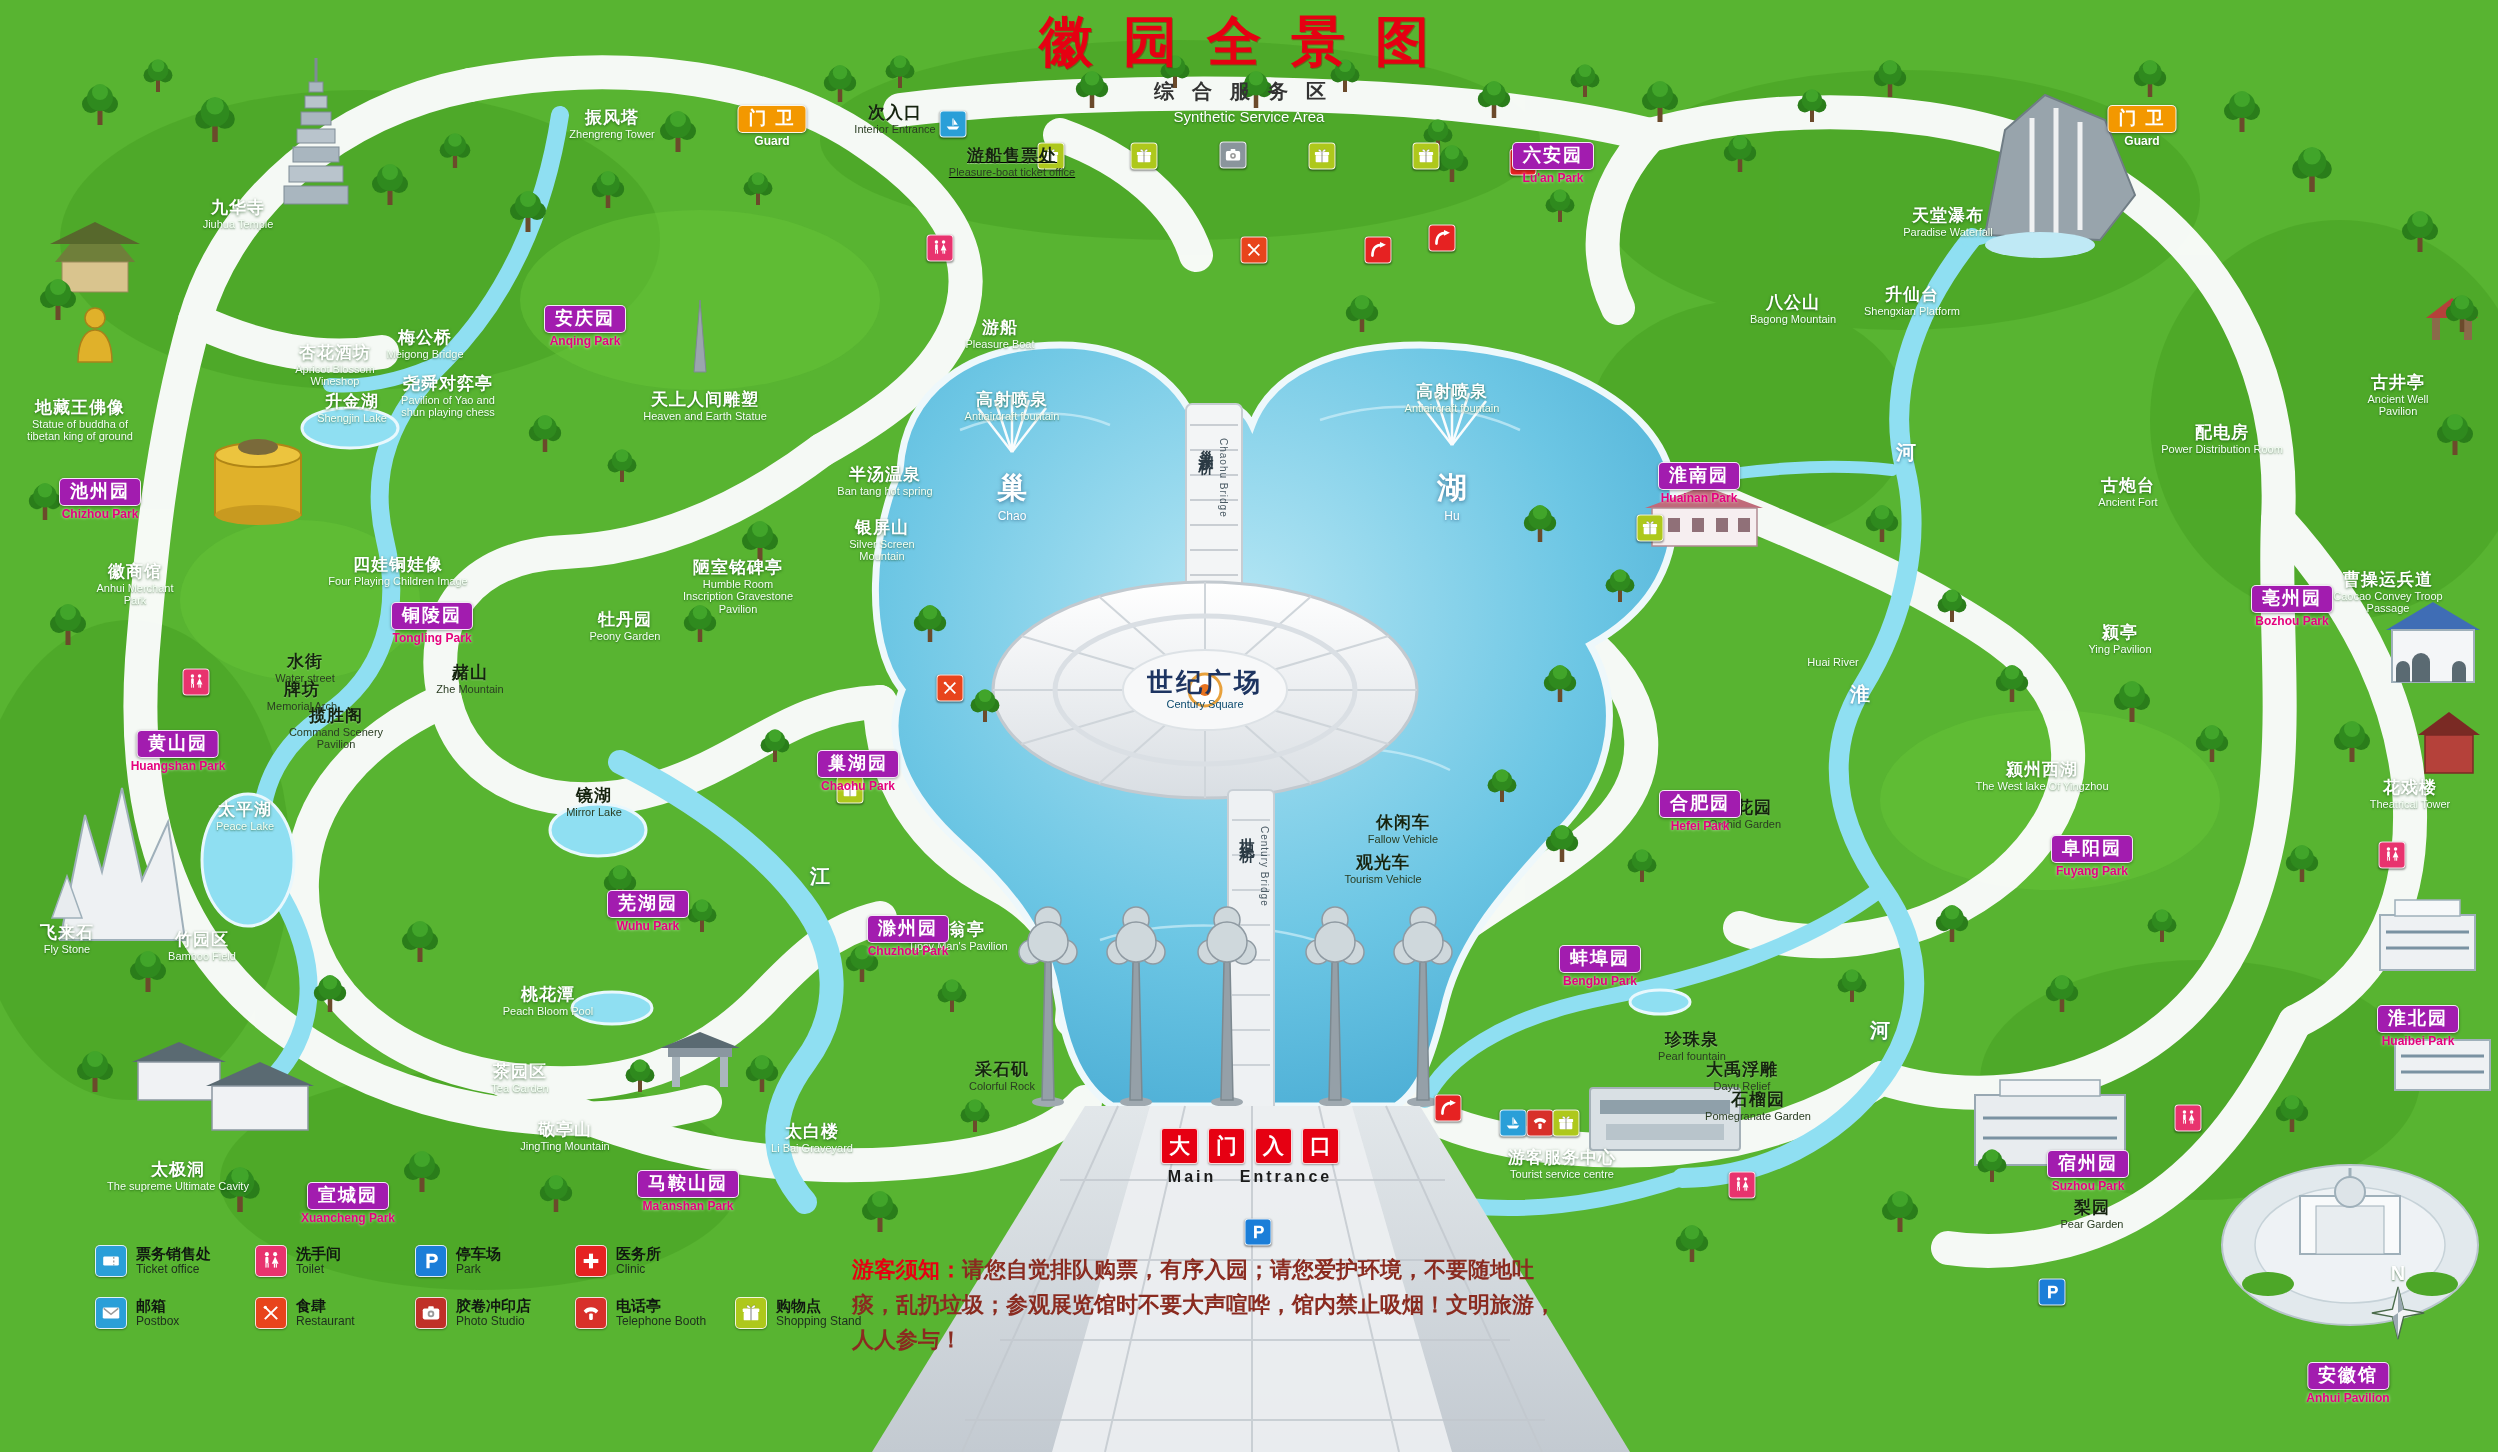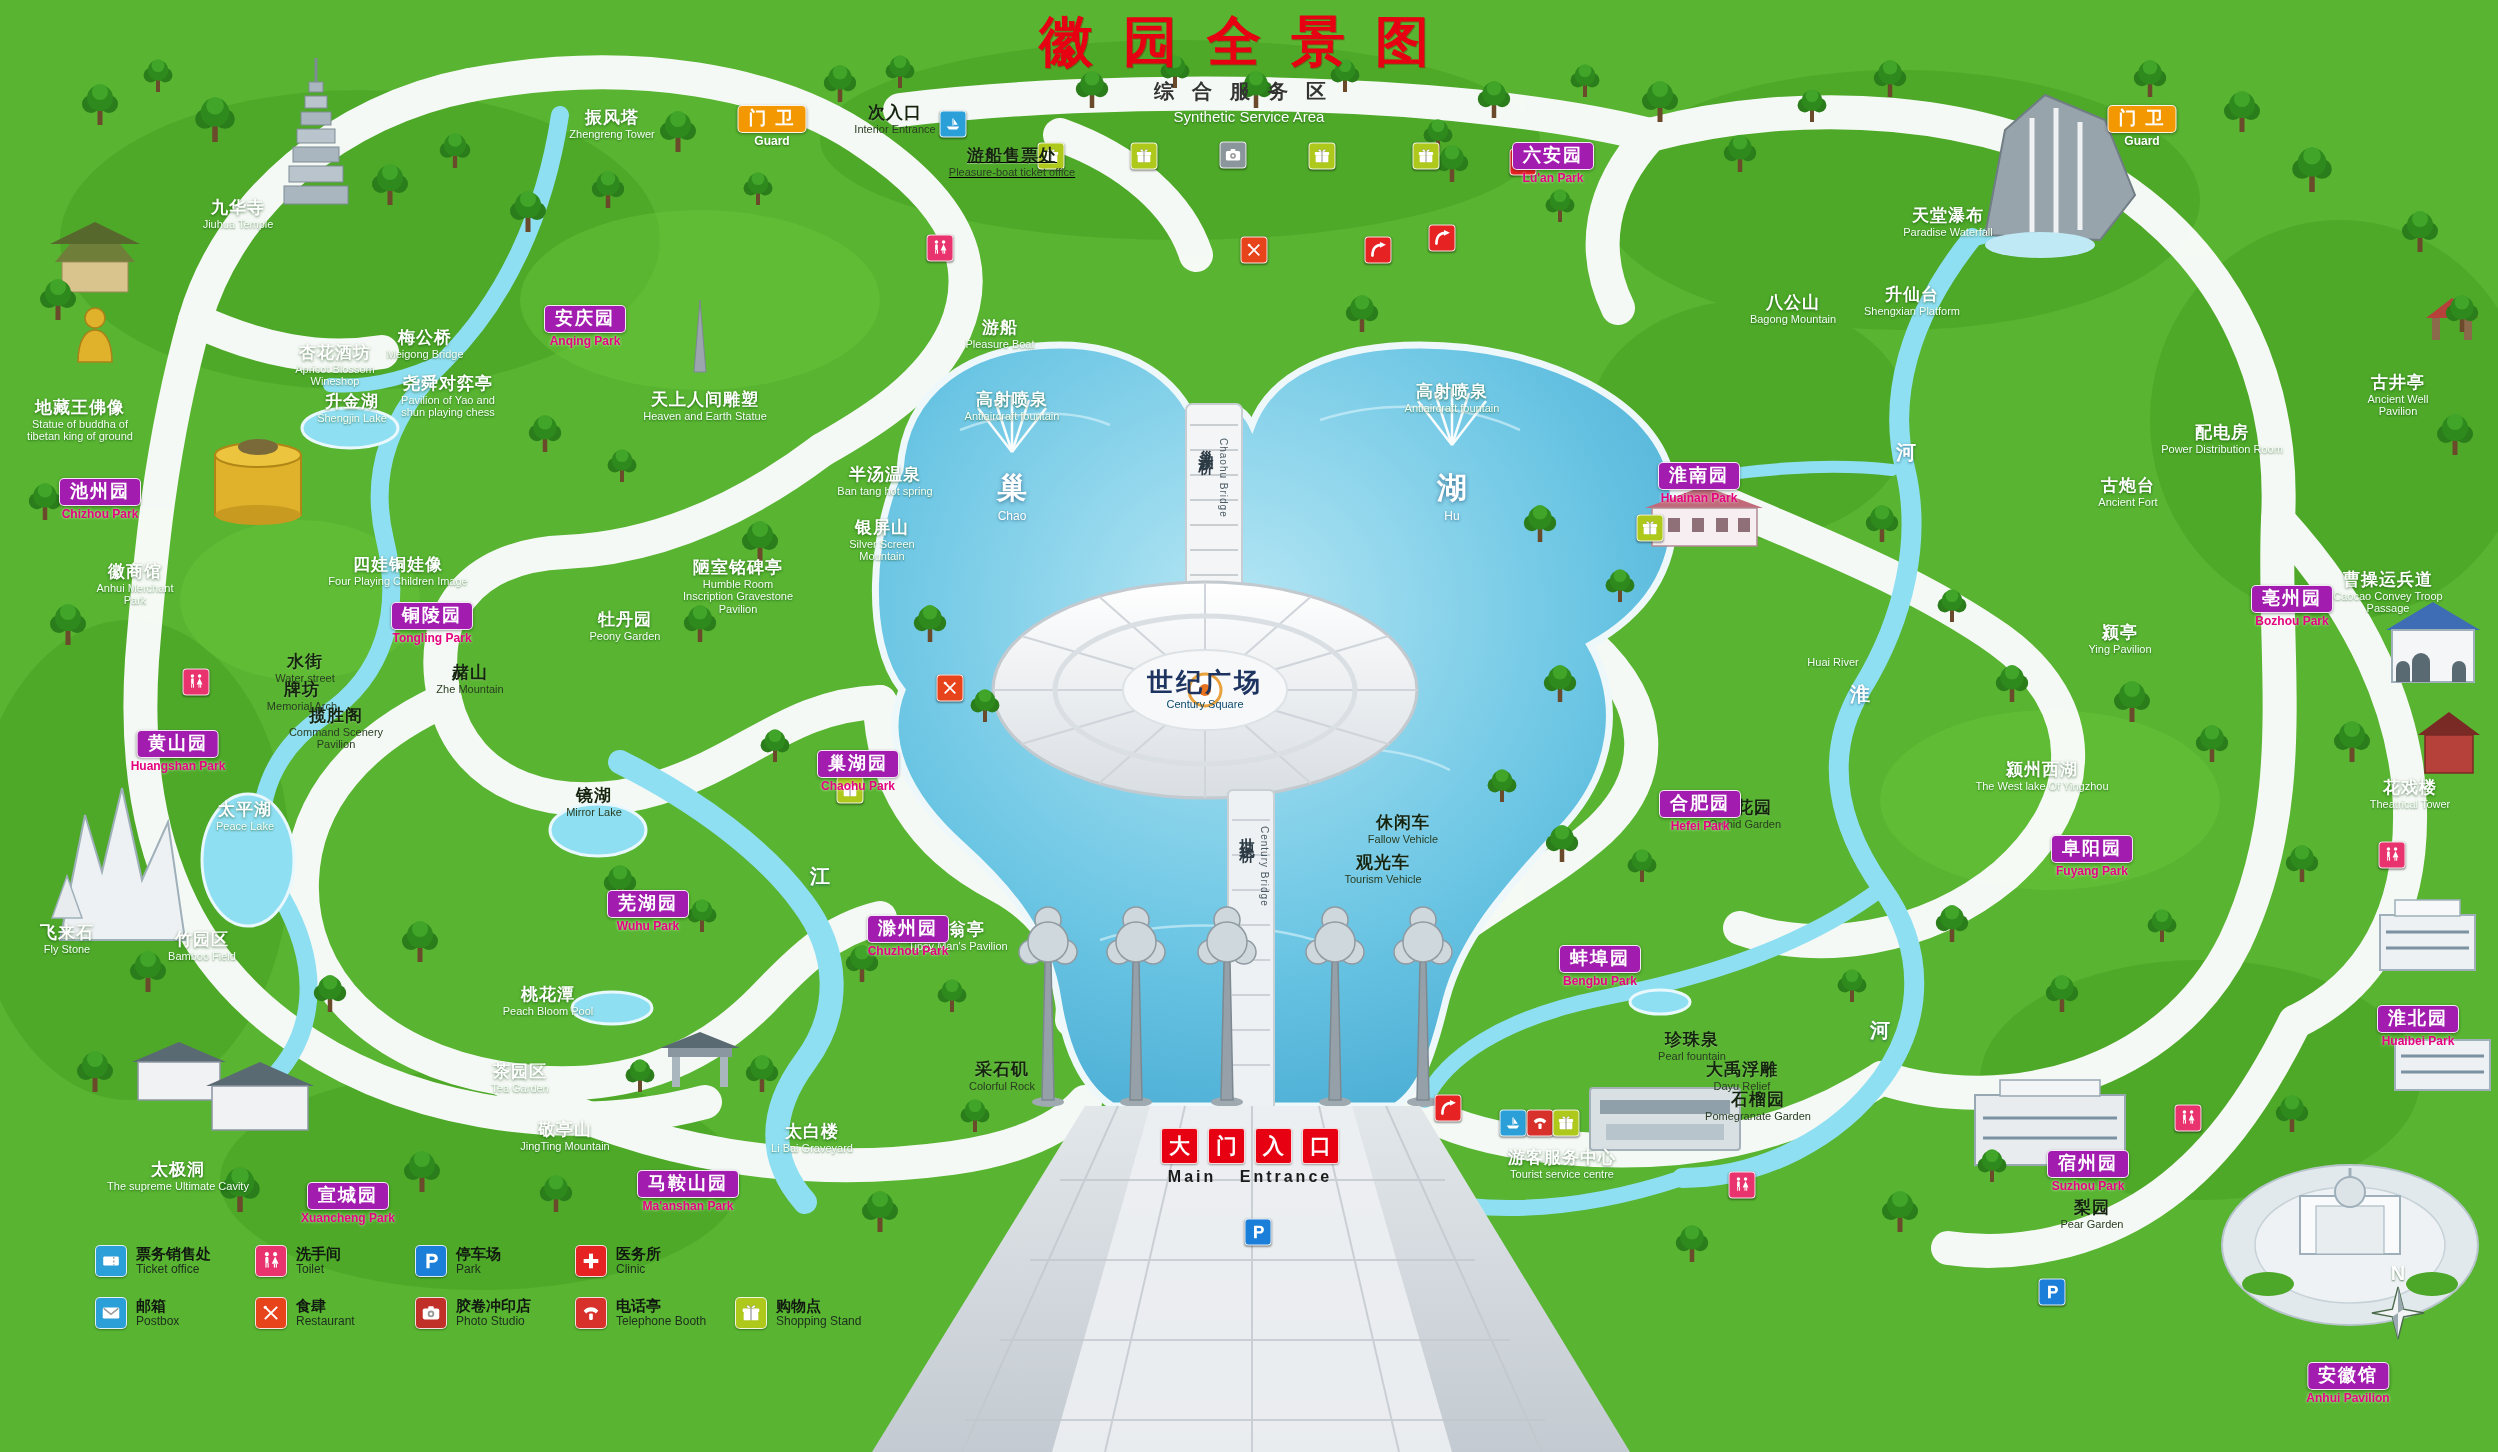--- a/index.html
+++ b/index.html
@@ -641,20 +641,23 @@
             </svg>
           </span>
           <span>
             <span class="lcn">购物点</span>
             <span class="len">Shopping Stand</span>
           </span>
         </div>
       </div>
   </div>
 
+  <div id="notice">
+    <span class="nh">游客须知：</span><span>请您自觉排队购票，有序入园；请您爱护环境，不要随地吐痰，乱扔垃圾；参观展览馆时不要大声喧哗，馆内禁止吸烟！文明旅游，人人参与！</span>
+  </div>
 
   <div id="compass">
     <div class="cN">N</div>
     <svg width="56" height="56" viewBox="0 0 60 60">
       <polygon points="30,2 36,26 58,30 36,34 30,58 24,34 2,30 24,26" fill="#f2f4f6" stroke="#4a6b4a" stroke-width="1.5"></polygon>
       <polygon points="30,2 36,26 30,30 30,2" fill="#9aa8b0"></polygon>
       <polygon points="30,58 24,34 30,30 30,58" fill="#9aa8b0"></polygon>
     </svg>
   </div>
 <div class="badge" style="left: 1553px; top: 142px;"><span class="bcn">六安园</span><span class="ben">Lu'an Park</span></div>

